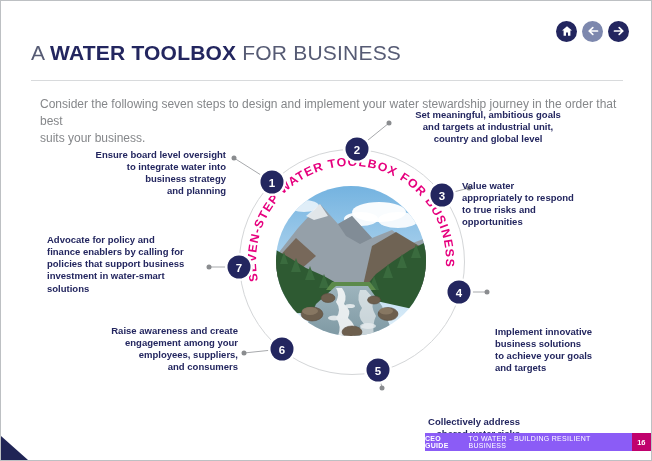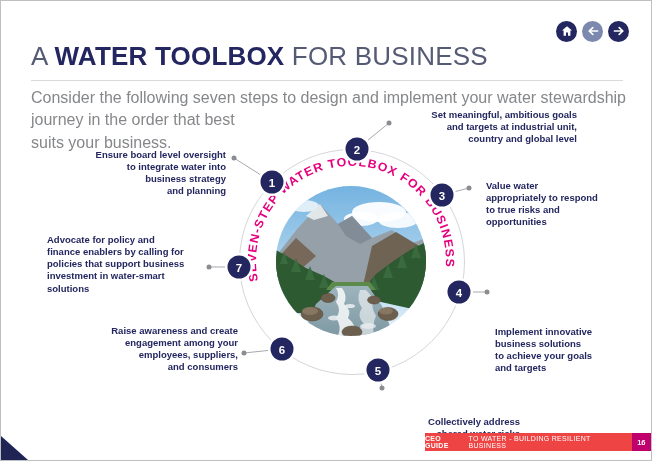--- a/index.html
+++ b/index.html
@@ -8,45 +8,45 @@
     border:1px solid #bdc0c3;overflow:hidden;
     font-family:"Liberation Sans",sans-serif;
   }
   
   .nav{position:absolute;top:20px;right:22px;display:flex;gap:5px;z-index:6;}
   .nav-btn{width:21px;height:21px;border-radius:50%;display:flex;align-items:center;justify-content:center;cursor:pointer;}
   .nav-btn.home{background:#23265f;}
   .nav-btn.back{background:#7d88ae;}
   .nav-btn.fwd{background:#23265f;}
   
-  .title{position:absolute;left:30px;top:40px;margin:0;font-size:26px;font-weight:normal;color:#565b74;letter-spacing:.2px;z-index:4;}
+  .title{position:absolute;left:30px;top:40px;margin:0;font-size:21px;font-weight:normal;color:#565b74;letter-spacing:.2px;z-index:4;}
   .title .main{font-weight:bold;color:#23265f;}
   .divider{position:absolute;left:30px;right:28px;top:79px;height:1px;background:#d8dadc;z-index:1;}
-  .intro{position:absolute;left:30px;top:86px;margin:0;font-size:16px;color:#85878a;line-height:1.4;white-space:pre-line;z-index:4;}
+  .intro{position:absolute;left:30px;top:86px;margin:9px;font-size:12px;color:#85878a;line-height:1.4;white-space:pre-line;z-index:4;}
   
   .ring{position:absolute;left:238px;top:148px;width:224px;height:224px;border:1.5px solid #d4d6d8;border-radius:50%;z-index:1;}
   .photo{position:absolute;left:275px;top:185px;width:150px;height:150px;border-radius:50%;overflow:hidden;z-index:1;}
   .overlay{position:absolute;left:0;top:0;width:650px;height:459px;z-index:2;pointer-events:none;}
   .step-node{
     position:absolute;width:23px;height:23px;border-radius:50%;background:#23265f;color:#fff;
     font-weight:bold;font-size:11.5px;display:flex;align-items:center;justify-content:center;
     box-shadow:0 0 0 2.5px #ffffff;transform:translate(-50%,-50%);z-index:3;
   }
   .n1{left:271px;top:181px}.n2{left:356px;top:148px}.n3{left:441px;top:194px}
   .n4{left:458px;top:291px}.n5{left:377px;top:369px}.n6{left:281px;top:348px}.n7{left:238px;top:266px}
   .step-text{position:absolute;font-size:9.5px;font-weight:bold;color:#23265f;line-height:1.28;white-space:pre-line;z-index:3;}
   .t1{left:70px;top:148px;width:155px;text-align:right;}
-  .t2{left:398px;top:108px;width:178px;text-align:right;}
-  .t3{left:485px;top:179px;width:140px;text-align:left;}
+  .t2{left:398px;top:108px;width:178px;text-align:center;}
+  .t3{left:461px;top:179px;width:140px;text-align:left;}
   .t4{left:494px;top:277px;width:140px;text-align:left;margin-top:48px;}
   .t5{left:389px;top:379px;width:130px;text-align:right;margin-top:36px;}
   .t6{left:87px;top:324px;width:150px;text-align:right;}
   .t7{left:46px;top:233px;width:156px;text-align:left;}
   
-  .footer-bar{position:absolute;left:424px;right:0;top:432px;height:18px;background:#ef4444;display:flex;align-items:center;justify-content:flex-end;z-index:5;}
+  .footer-bar{position:absolute;left:424px;right:0;top:432px;height:18px;background:#8b5cf6;display:flex;align-items:center;justify-content:flex-end;z-index:5;}
   .f-bold{color:#fff;font-size:7px;font-weight:bold;letter-spacing:.3px;}
   .f-rest{color:#fff;font-size:7px;letter-spacing:.3px;margin-left:3px;margin-right:7px;}
   .f-page{width:20px;height:18px;background:#c0016d;color:#fff;font-size:7.5px;font-weight:bold;display:flex;align-items:center;justify-content:center;}
   
   .corner{position:absolute;left:0;bottom:0;width:27px;height:24px;background:#202455;clip-path:polygon(0 0,0 100%,100% 100%);z-index:5;}
 </style>
 </head>
 <body>
 
 <div class="page">

